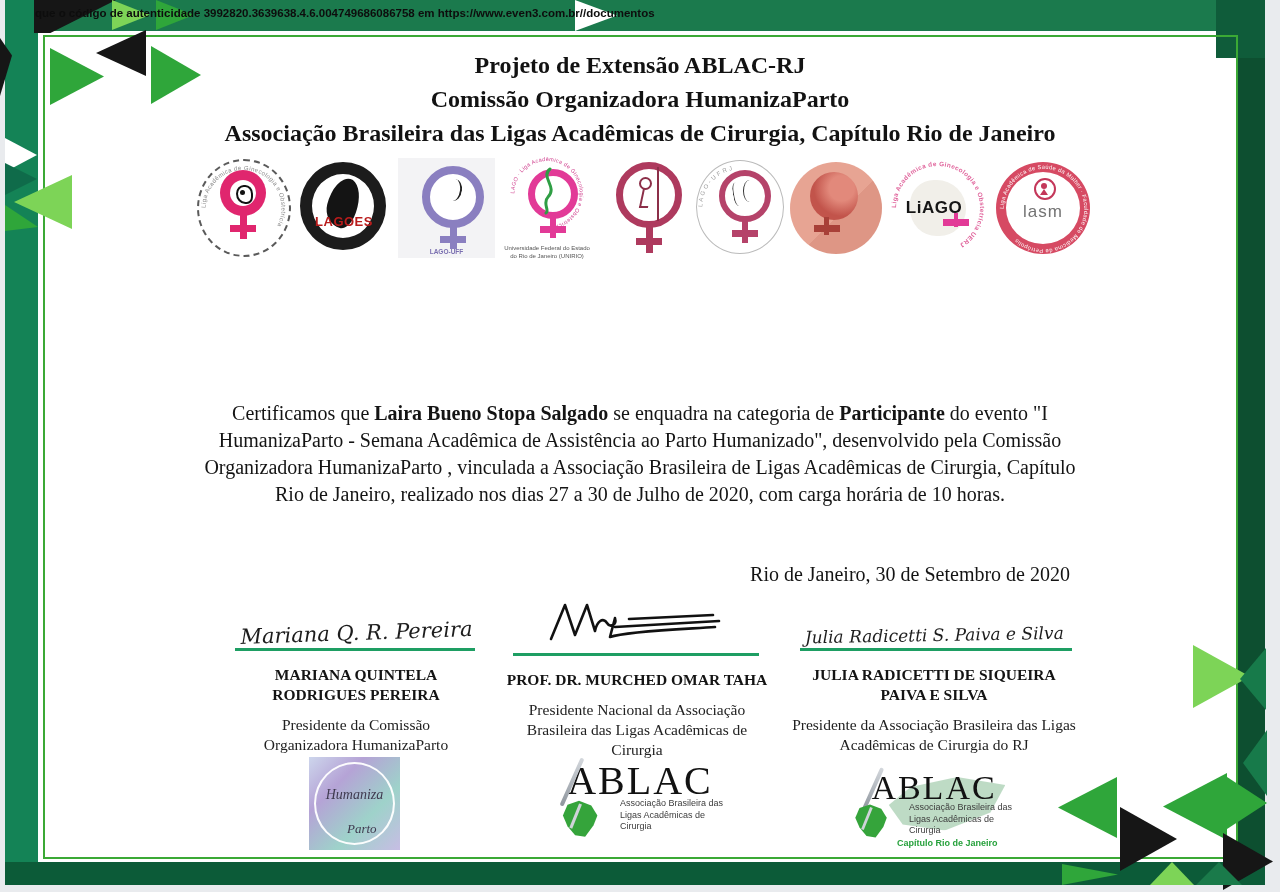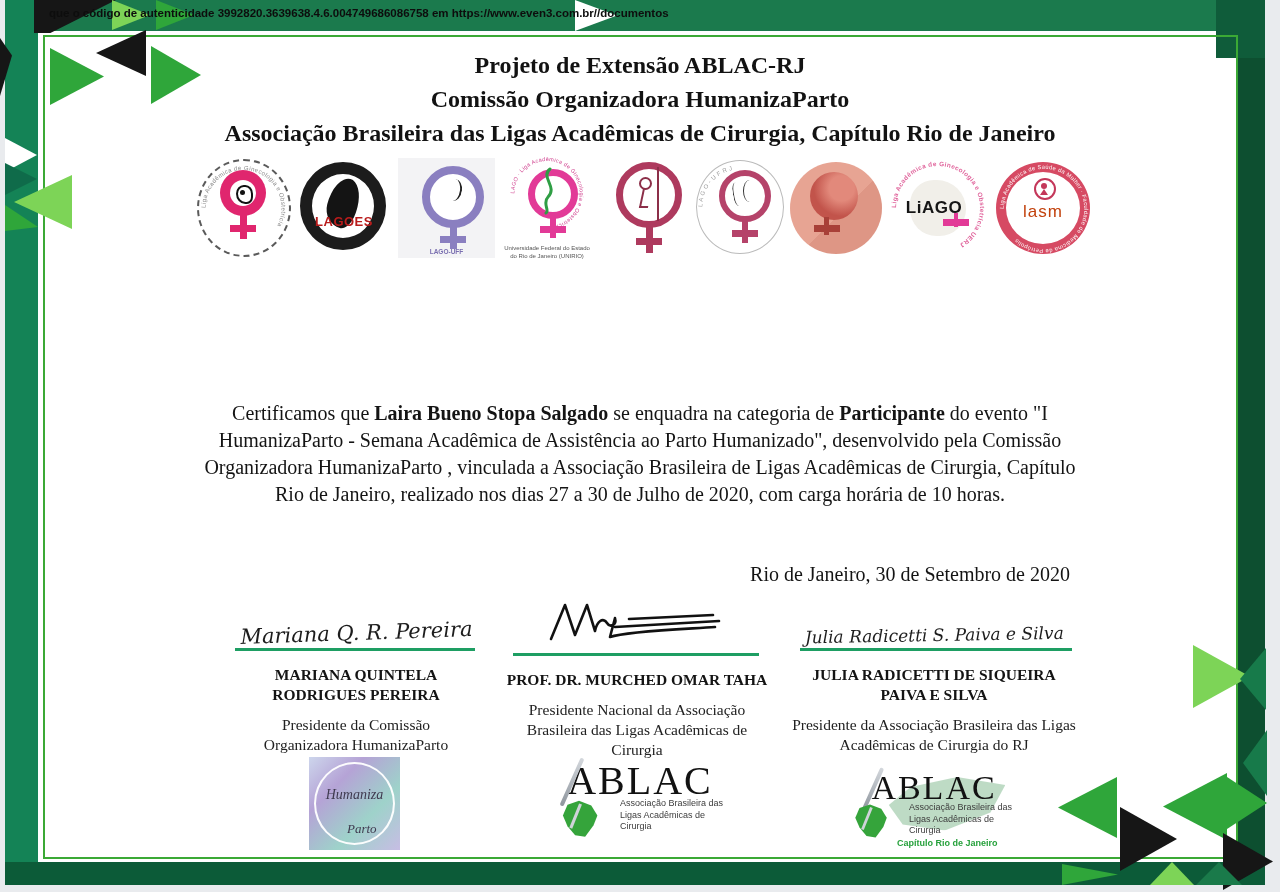--- a/index.html
+++ b/index.html
@@ -10,21 +10,21 @@
   .page{left:5px;top:0;width:1260px;height:885px;background:#fff;}
   .band-top{left:5px;top:0;width:1260px;height:31px;background:#1B7A4D;}
   .band-left{left:5px;top:0;width:33px;height:885px;background:#148356;}
   .band-right{left:1238px;top:0;width:27px;height:885px;background:#0D4F30;}
   .band-corner{left:1216px;top:0;width:49px;height:58px;background:#0F5C3A;}
   .band-bottom{left:5px;top:862px;width:1260px;height:23px;background:#0C5B38;}
   .frame{left:43px;top:35px;width:1191px;height:820px;border:2px solid #3BA935;background:transparent;}
   .tri{position:absolute;}
   
   .auth{left:35px;top:7px;font-family:"Liberation Sans",sans-serif;font-size:11.5px;
-        font-weight:600;color:#0d0d0d;white-space:nowrap;padding-left:14px;}
+        font-weight:600;color:#0d0d0d;white-space:nowrap;}
   .auth b{font-weight:800;}
   
   .header{left:90px;top:48px;width:1100px;text-align:center;font-weight:700;
           font-size:24px;line-height:34px;color:#121212;}
   
   .logo{position:absolute;}
   .ringsvg{position:absolute;left:0;top:0;width:100%;height:100%;}
   .ringtext{font-family:"Liberation Sans",sans-serif;font-size:6.4px;letter-spacing:.4px;}
   .fem{position:absolute;display:flex;flex-direction:column;align-items:center;}
   .fem-circle{border-radius:50%;}
@@ -222,21 +222,21 @@
     <svg class="ringsvg" viewBox="0 0 100 100">
       <defs>
           <path id="rp9" d="M50,50 m-41,0 a41,41 0 1,1 82,0 a41,41 0 1,1 -82,0"></path>
         </defs>
       <text class="ringtext" fill="#ffffff" style="font-size:5.8px;"><textPath href="#rp9">Liga Acadêmica de Saúde da Mulher · Faculdade de Medicina de Petrópolis</textPath></text>
     </svg>
     <div class="abs" style="left:40px;top:18px;width:18px;height:18px;border:2.5px solid #C4375A;border-radius:50%;">
       <div class="abs" style="left:5px;top:3px;width:6px;height:6px;background:#C4375A;border-radius:50%;"></div>
       <div class="abs" style="left:4px;top:9px;width:8px;height:6px;background:#C4375A;clip-path:polygon(50% 0,0 100%,100% 100%);"></div>
     </div>
-    <div class="abs" style="left:0;top:42px;width:98px;text-align:center;font-family:'Liberation Sans',sans-serif;font-size:17px;color:#c2410c;letter-spacing:1px;">lasm</div>
+    <div class="abs" style="left:0;top:42px;width:98px;text-align:center;font-family:'Liberation Sans',sans-serif;font-size:17px;color:#737373;letter-spacing:1px;">lasm</div>
   </div>
 
 
   <div class="abs bodytext">
     <span>Certificamos que </span><b>Laira Bueno Stopa Salgado</b><span> se enquadra na categoria de </span><b>Participante</b><span> do evento "I HumanizaParto - Semana Acadêmica de Assistência ao Parto Humanizado", desenvolvido pela Comissão Organizadora HumanizaParto , vinculada a Associação Brasileira de Ligas Acadêmicas de Cirurgia, Capítulo Rio de Janeiro, realizado nos dias 27 a 30 de Julho de 2020, com carga horária de 10 horas.</span>
   </div>
 
   <div class="abs dateline">Rio de Janeiro, 30 de Setembro de 2020</div>
 
   <div class="sigcol" style="left:225px;width:262px;">

